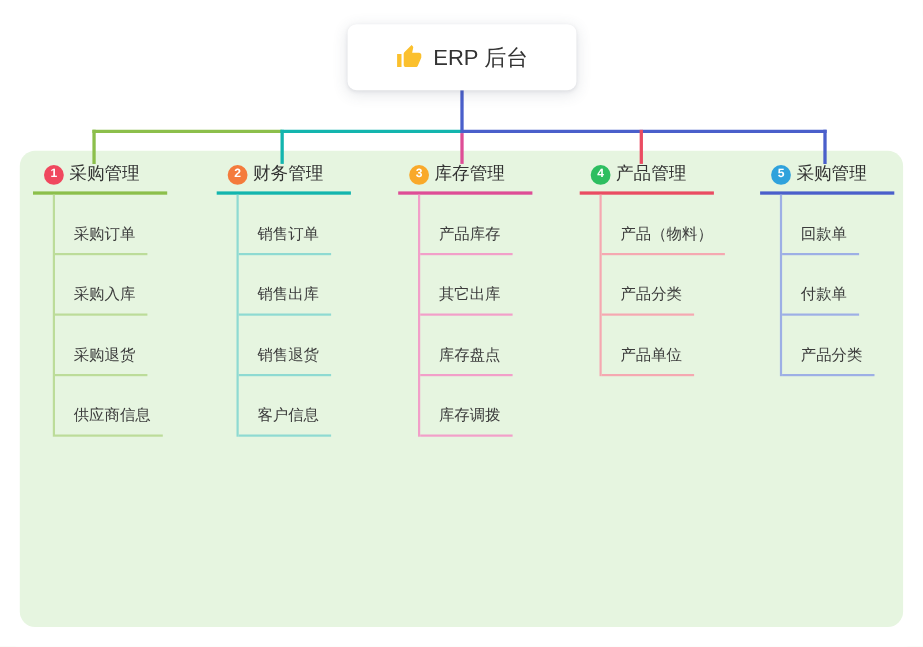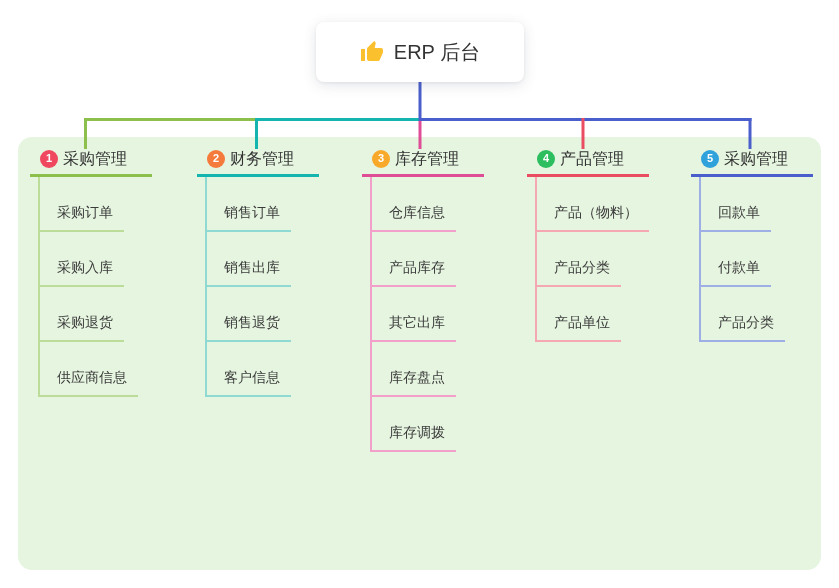--- a/index.html
+++ b/index.html
@@ -26,21 +26,21 @@
   .branch[data-branch="3"]{ left:527px; }
   .branch[data-branch="4"]{ left:691px; }
 
   .branch-title { display:flex; align-items:center; gap:5px; width:122px;
                   padding:0 0 5px 10px; border-bottom:3px solid var(--main,#888);
                   font-size:16px; font-weight:500; color:#333; line-height:21px; }
   .badge { width:18px; height:18px; flex:0 0 18px; border-radius:50%;
            background:var(--badge,#999); color:#fff; font-size:11px; font-weight:600;
            display:flex; align-items:center; justify-content:center; }
 
-  .children { margin-left:8px; border-left:2px solid var(--light,#ccc); }
+  .children { margin-left:18px; border-left:2px solid var(--light,#ccc); }
   .child { width:max-content; padding:26px 11px 8px 17px;
            border-bottom:2px solid var(--light,#ccc);
            font-size:14px; line-height:19px; color:#3b3b3b; cursor:default; }
 </style>
 </head>
 <body>
 
 <div class="canvas">
 
   <div class="panel" style="background: rgb(230, 245, 224);"></div>
@@ -94,21 +94,20 @@
       <div class="child">客户信息</div>
     </div>
   </div>
 
   <div class="branch" data-branch="2" style="--main: #DE4D96; --light: #F29FC9; --badge: #F9A92A;">
     <div class="branch-title">
       <span class="badge">3</span>
       <span>库存管理</span>
     </div>
     <div class="children">
-      <div class="child">仓库信息</div>
       <div class="child">产品库存</div>
       <div class="child">其它出库</div>
       <div class="child">库存盘点</div>
       <div class="child">库存调拨</div>
     </div>
   </div>
 
   <div class="branch" data-branch="3" style="--main: #EA4C62; --light: #F5A8B1; --badge: #2DBE60;">
     <div class="branch-title">
       <span class="badge">4</span>

